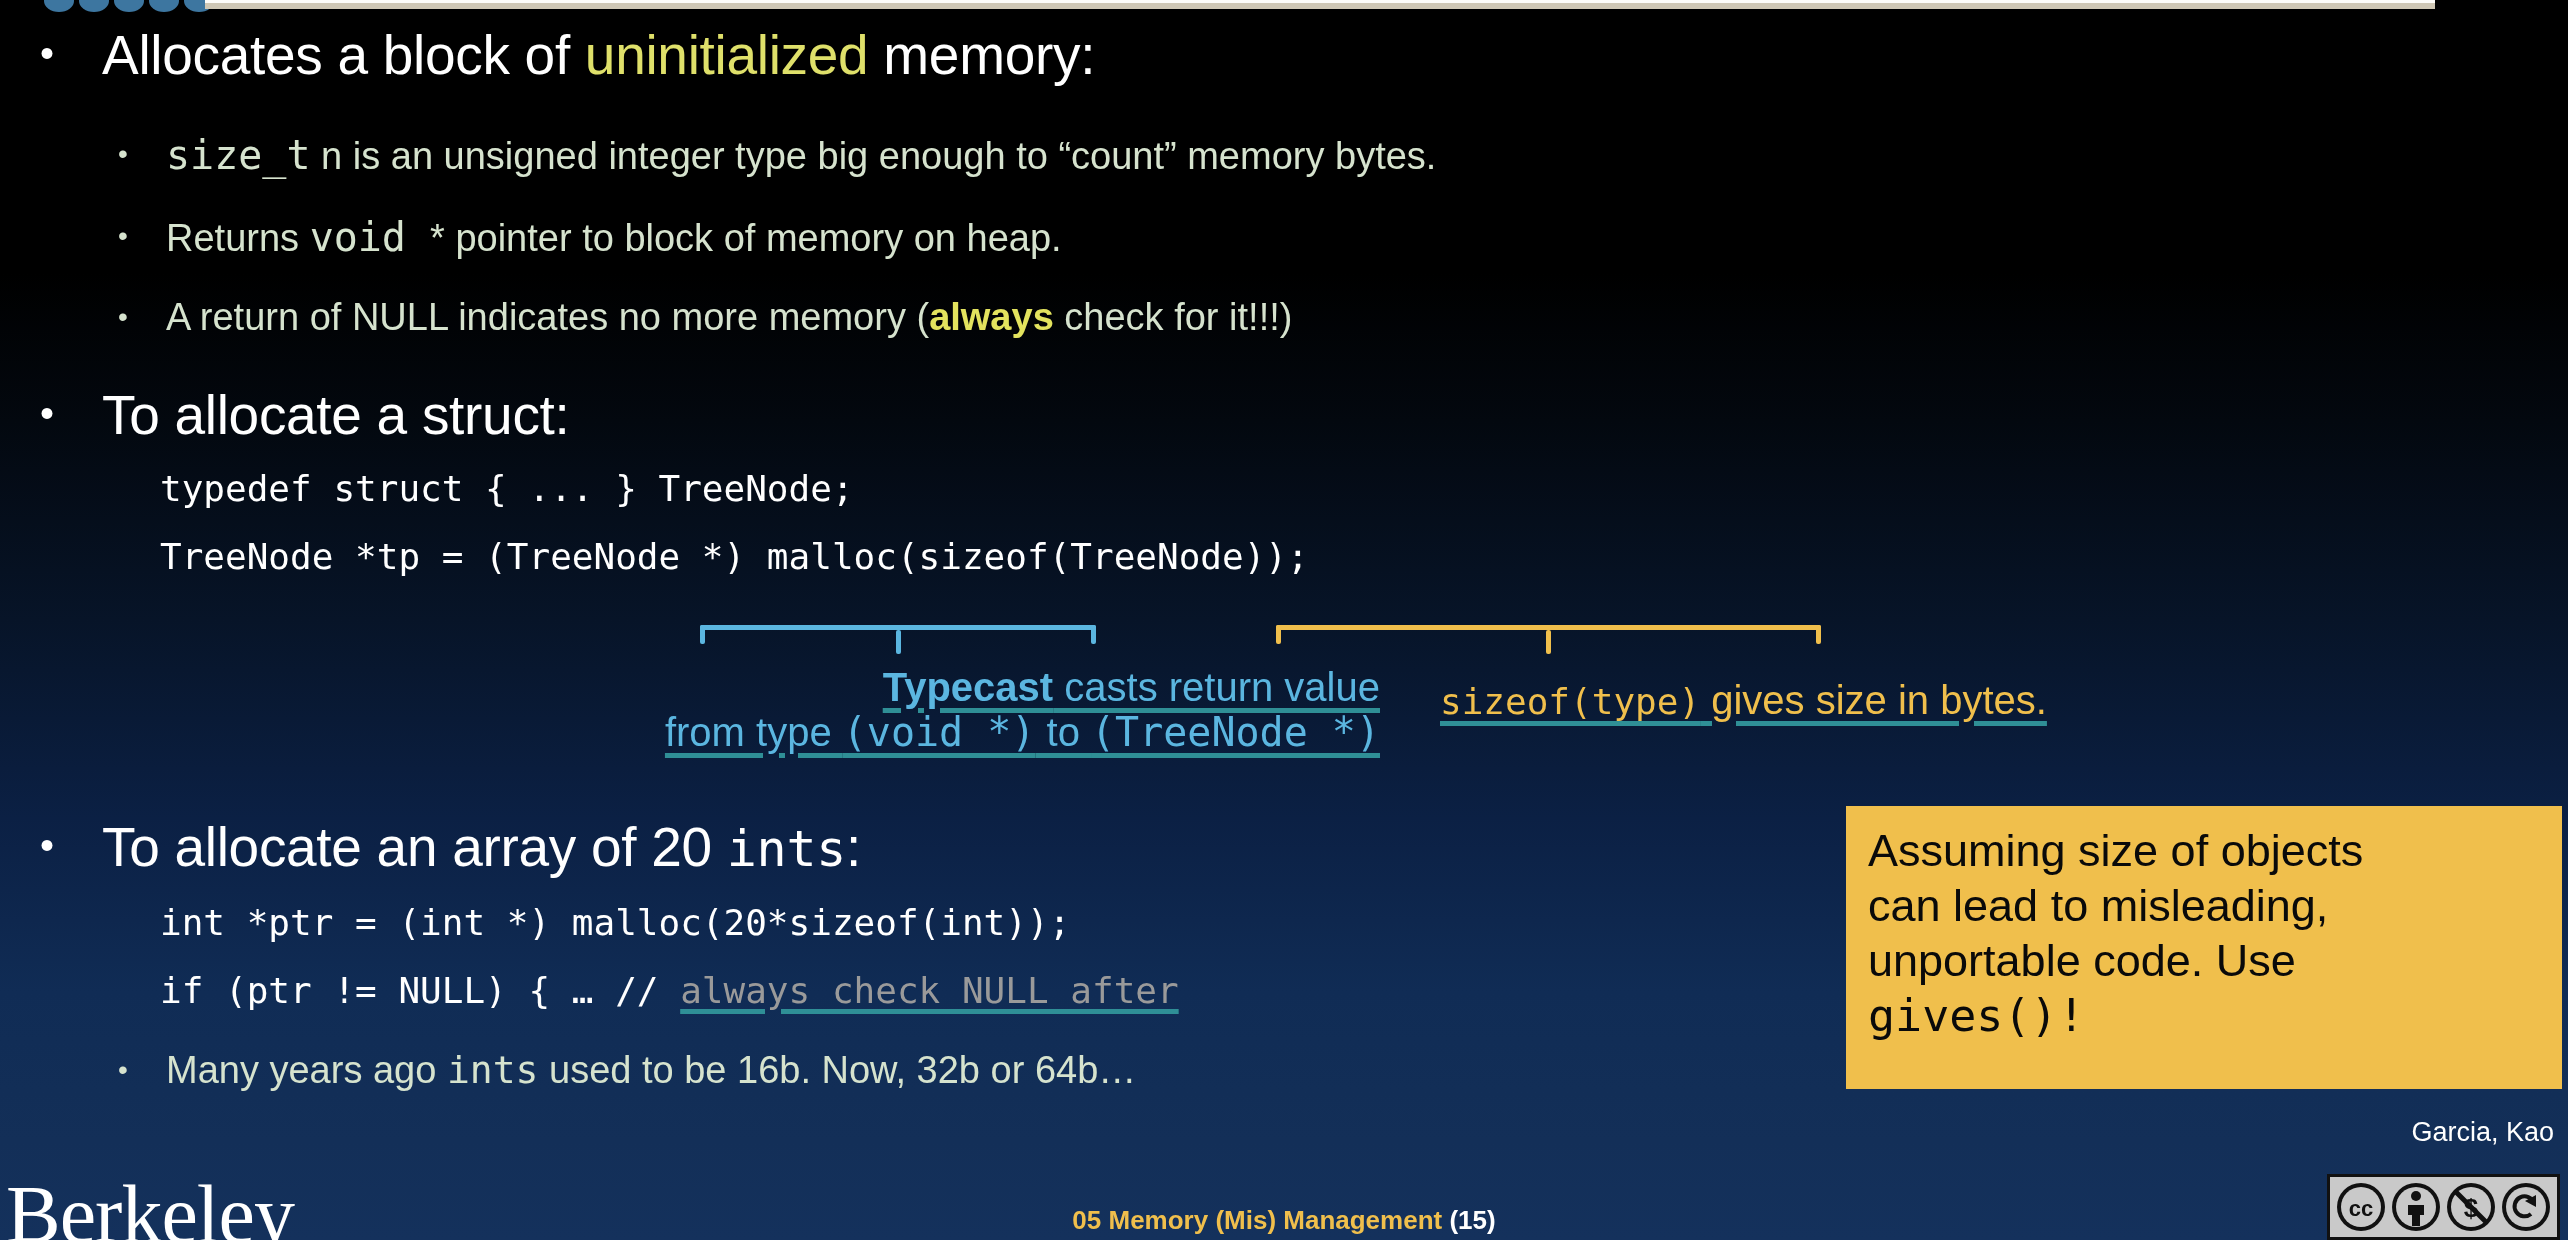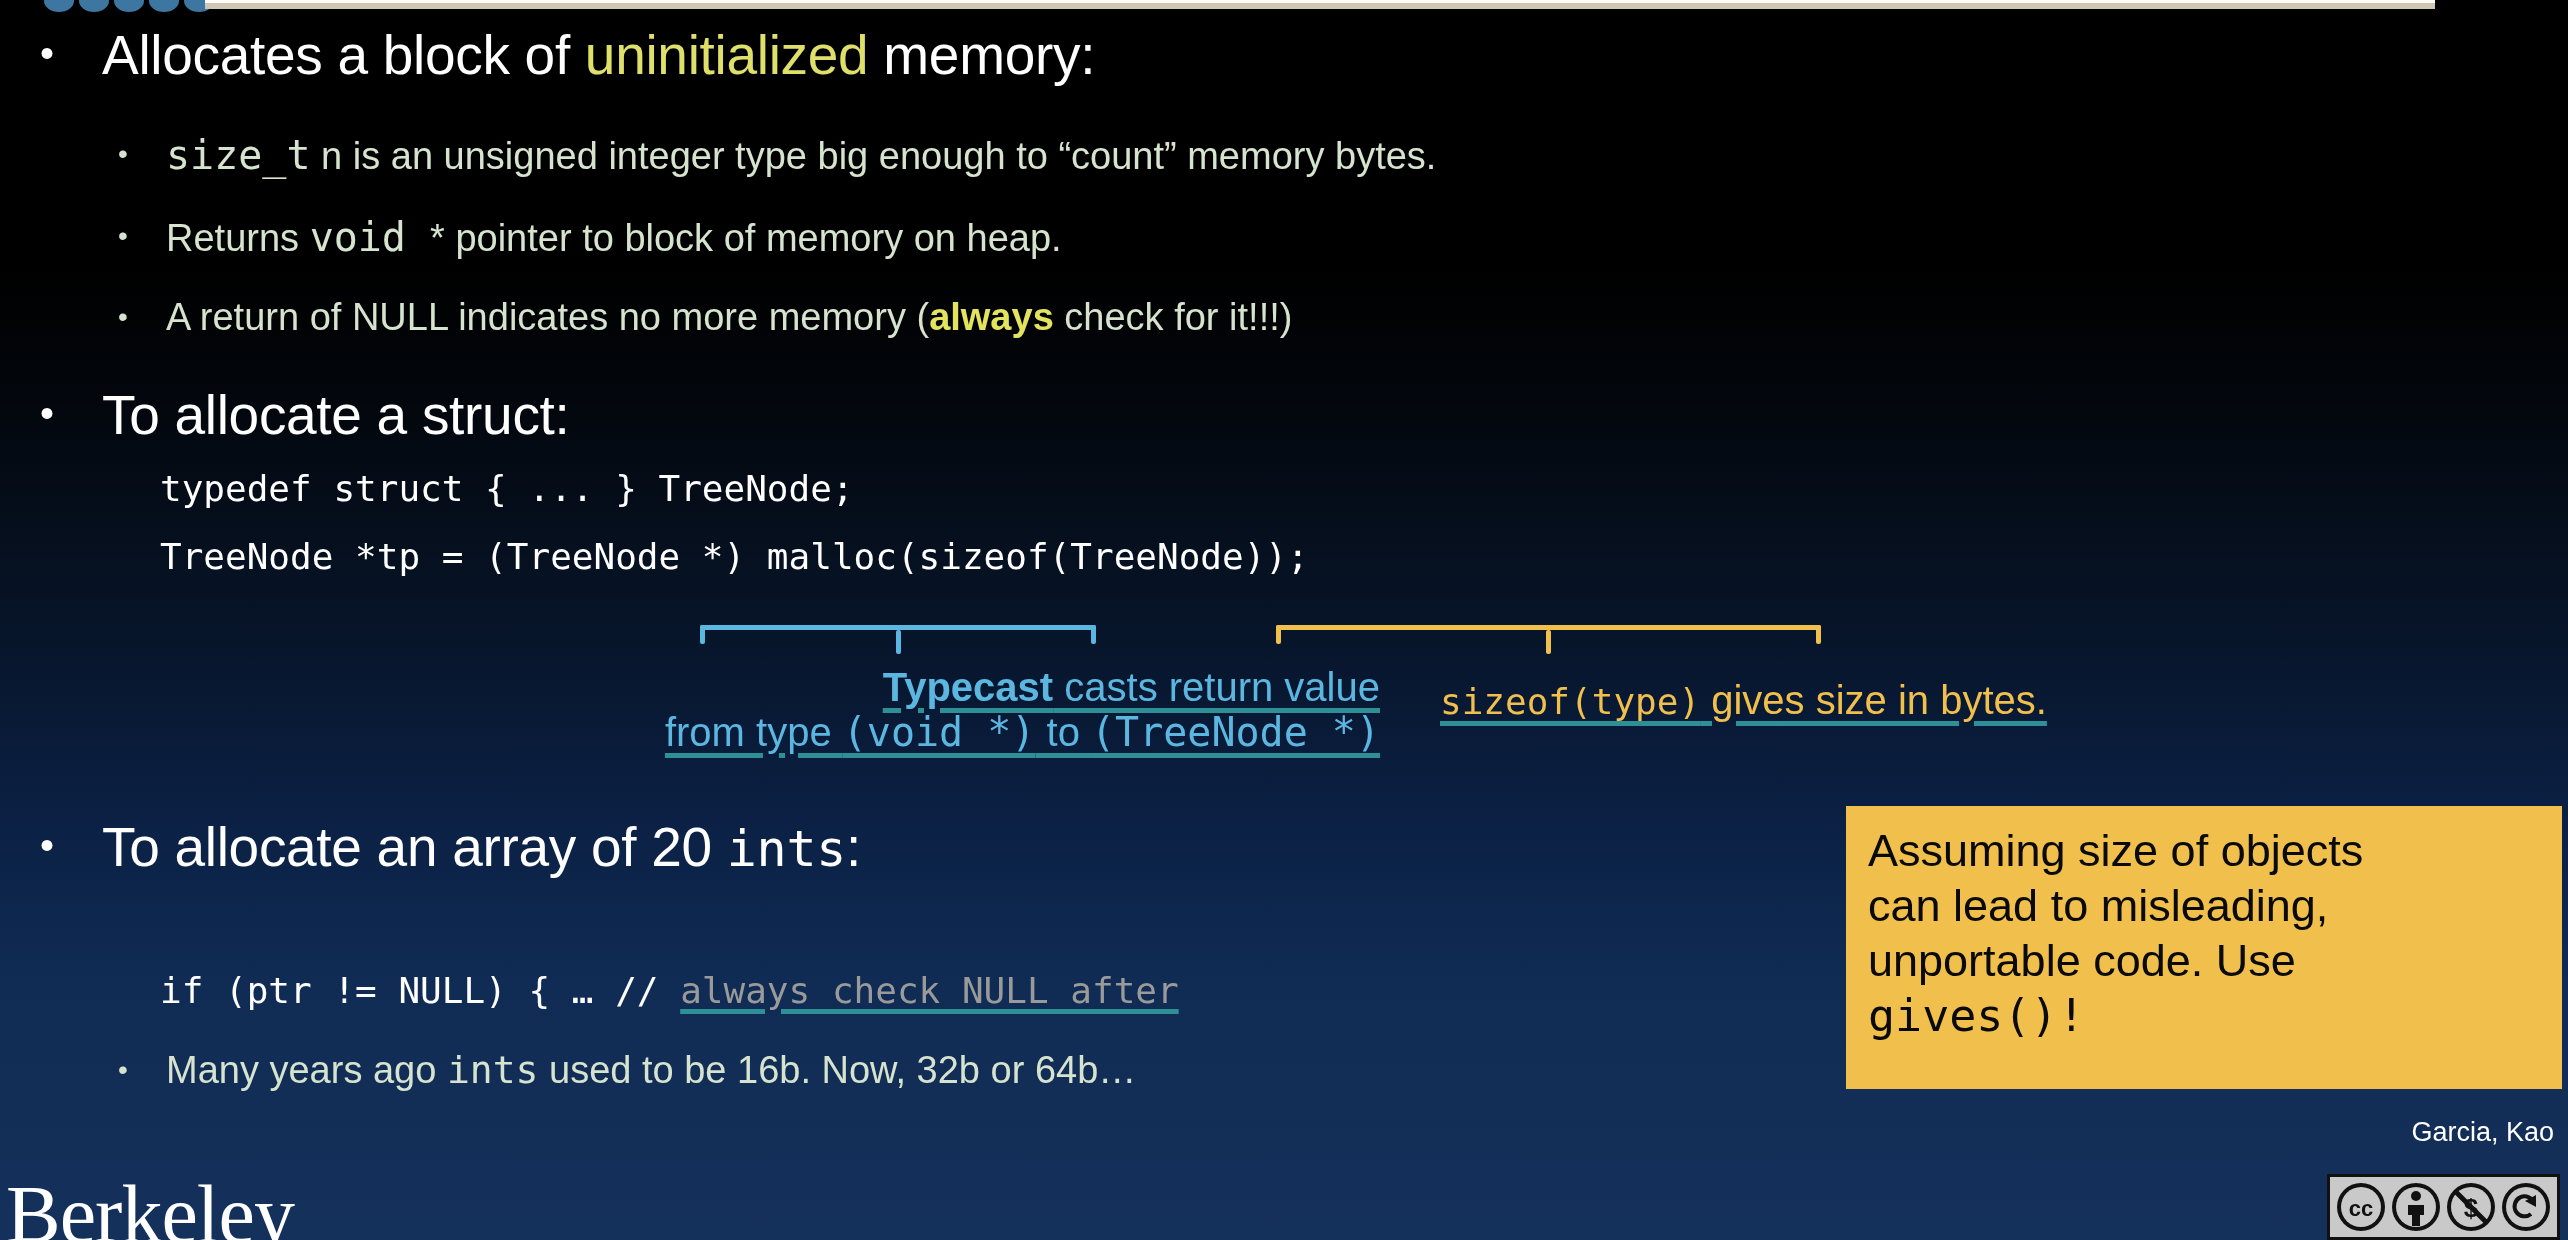--- a/index.html
+++ b/index.html
@@ -207,36 +207,40 @@
   </div>
 
   <div class="anno" style="left:1440px; top:678px; width:860px; color:#f0bf4c; text-align:left;">
     <span class="u mono" style="font-size:36px;">sizeof(type)</span><span class="u"> gives size in bytes.</span>
   </div>
 
   <div class="l1" style="left:40px; top:818px;">
     <span class="dot">•</span>
     <span><span>To allocate an array of 20 </span><span class="mono" style="font-size:50px;">ints</span><span>:</span></span>
   </div>
+  <div class="code" style="position:absolute; left:160px; top:902px;">int *ptr = (int *) malloc(20*sizeof(int));</div>
   <div class="code" style="position:absolute; left:160px; top:970px;"><span>if (ptr != NULL) { … // </span><span class="comment-gray">always check NULL after</span></div>
 
   <div class="l2" style="left:118px; top:1050px;">
     <span class="dot">•</span>
     <span><span>Many years ago </span><span class="mono" style="font-size:38px;">ints</span><span> used to be 16b. Now, 32b or 64b…</span></span>
   </div>
 
   <div class="callout" style="left:1846px; top:806px; width:716px; height:283px;">
     <div>Assuming size of objects</div>
     <div>can lead to misleading,</div>
     <div>unportable code. Use</div>
     <div class="mono">gives()!</div>
   </div>
 
   <div class="berkeley">Berkeley</div>
 
+  <div class="footer-center">
+    <span>05 Memory (Mis) Management</span><span class="pg"> (15)</span>
+  </div>
 
   <div class="authors">Garcia, Kao</div>
 
   <div class="cc-badge">
 
     <span>
       <svg width="52" height="52" viewBox="0 0 52 52">
         <circle cx="26" cy="26" r="24" fill="#111"></circle>
         <circle cx="26" cy="26" r="20" fill="#c9c9c9"></circle>
         <text x="26" y="35" font-family="Liberation Sans, sans-serif" font-size="22" font-weight="bold" fill="#111" text-anchor="middle">cc</text>

